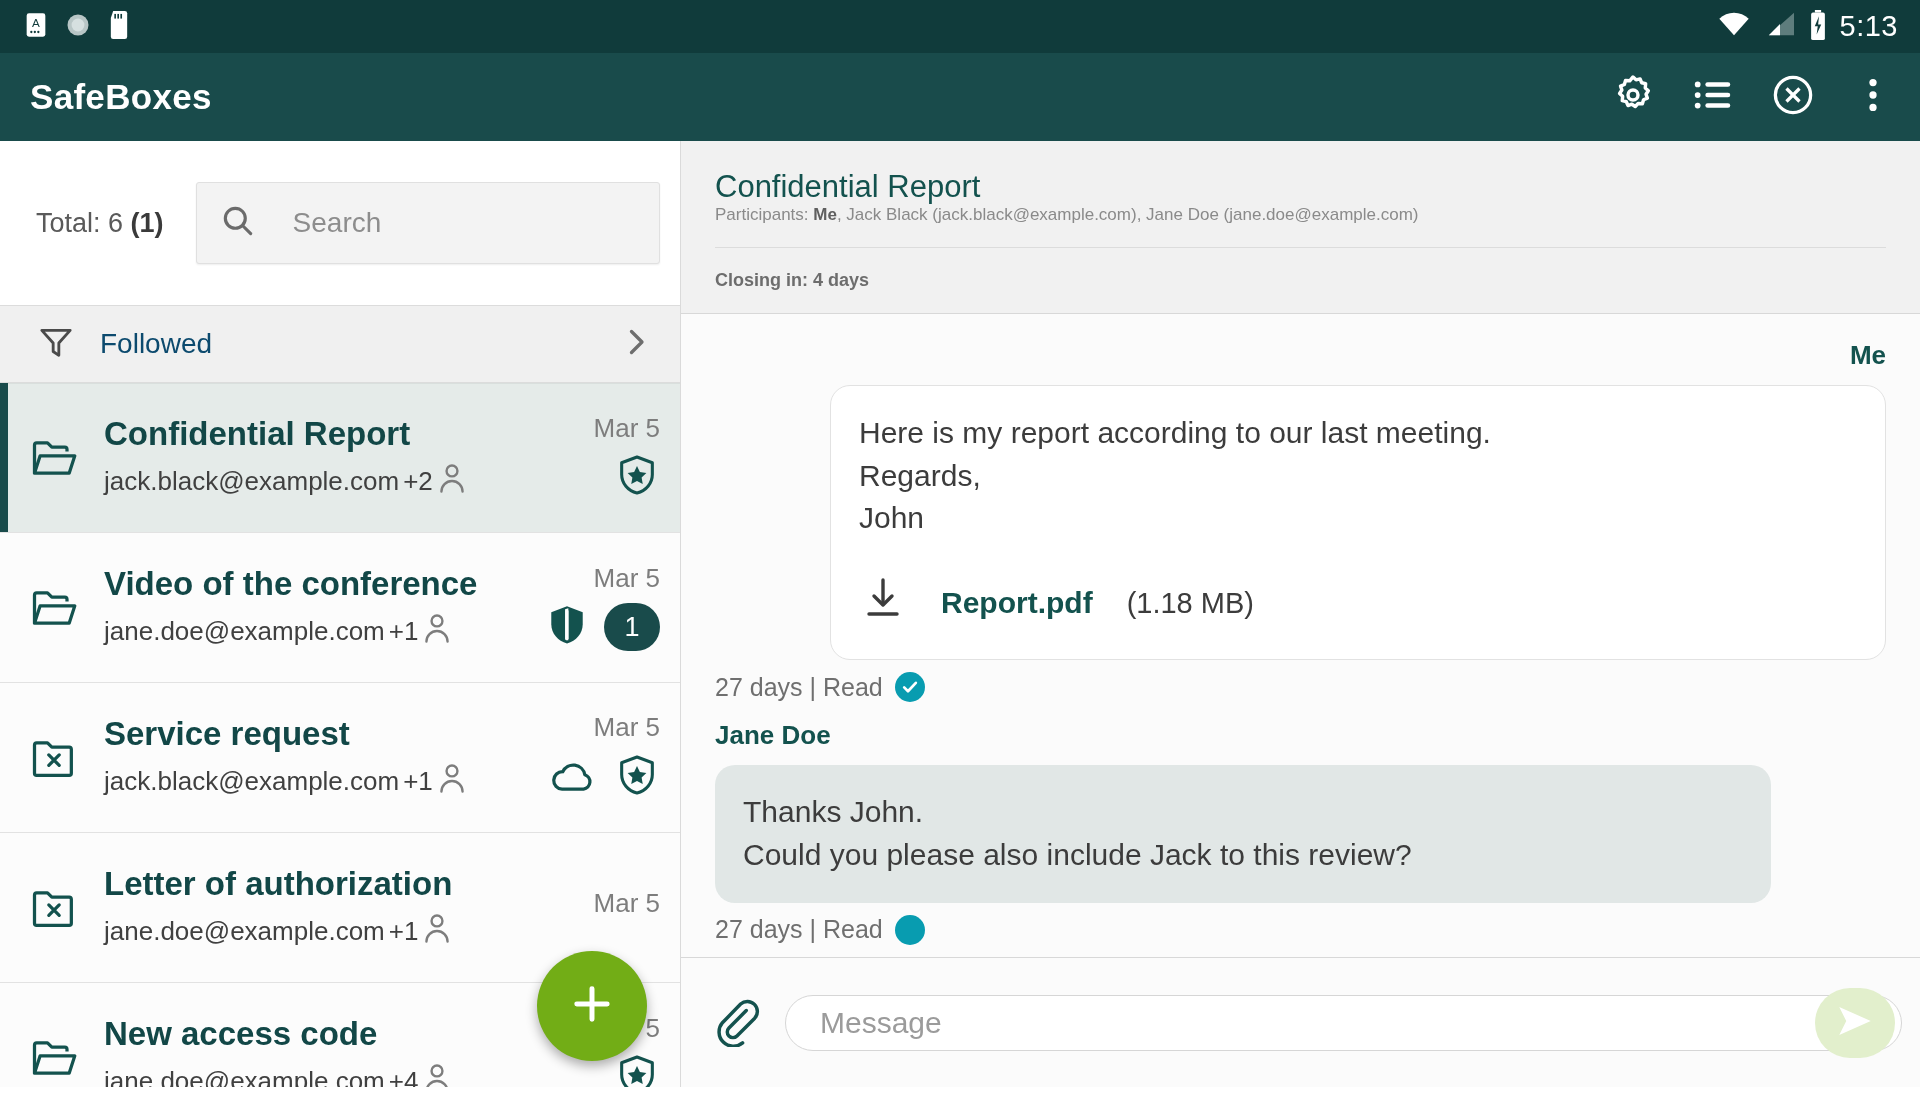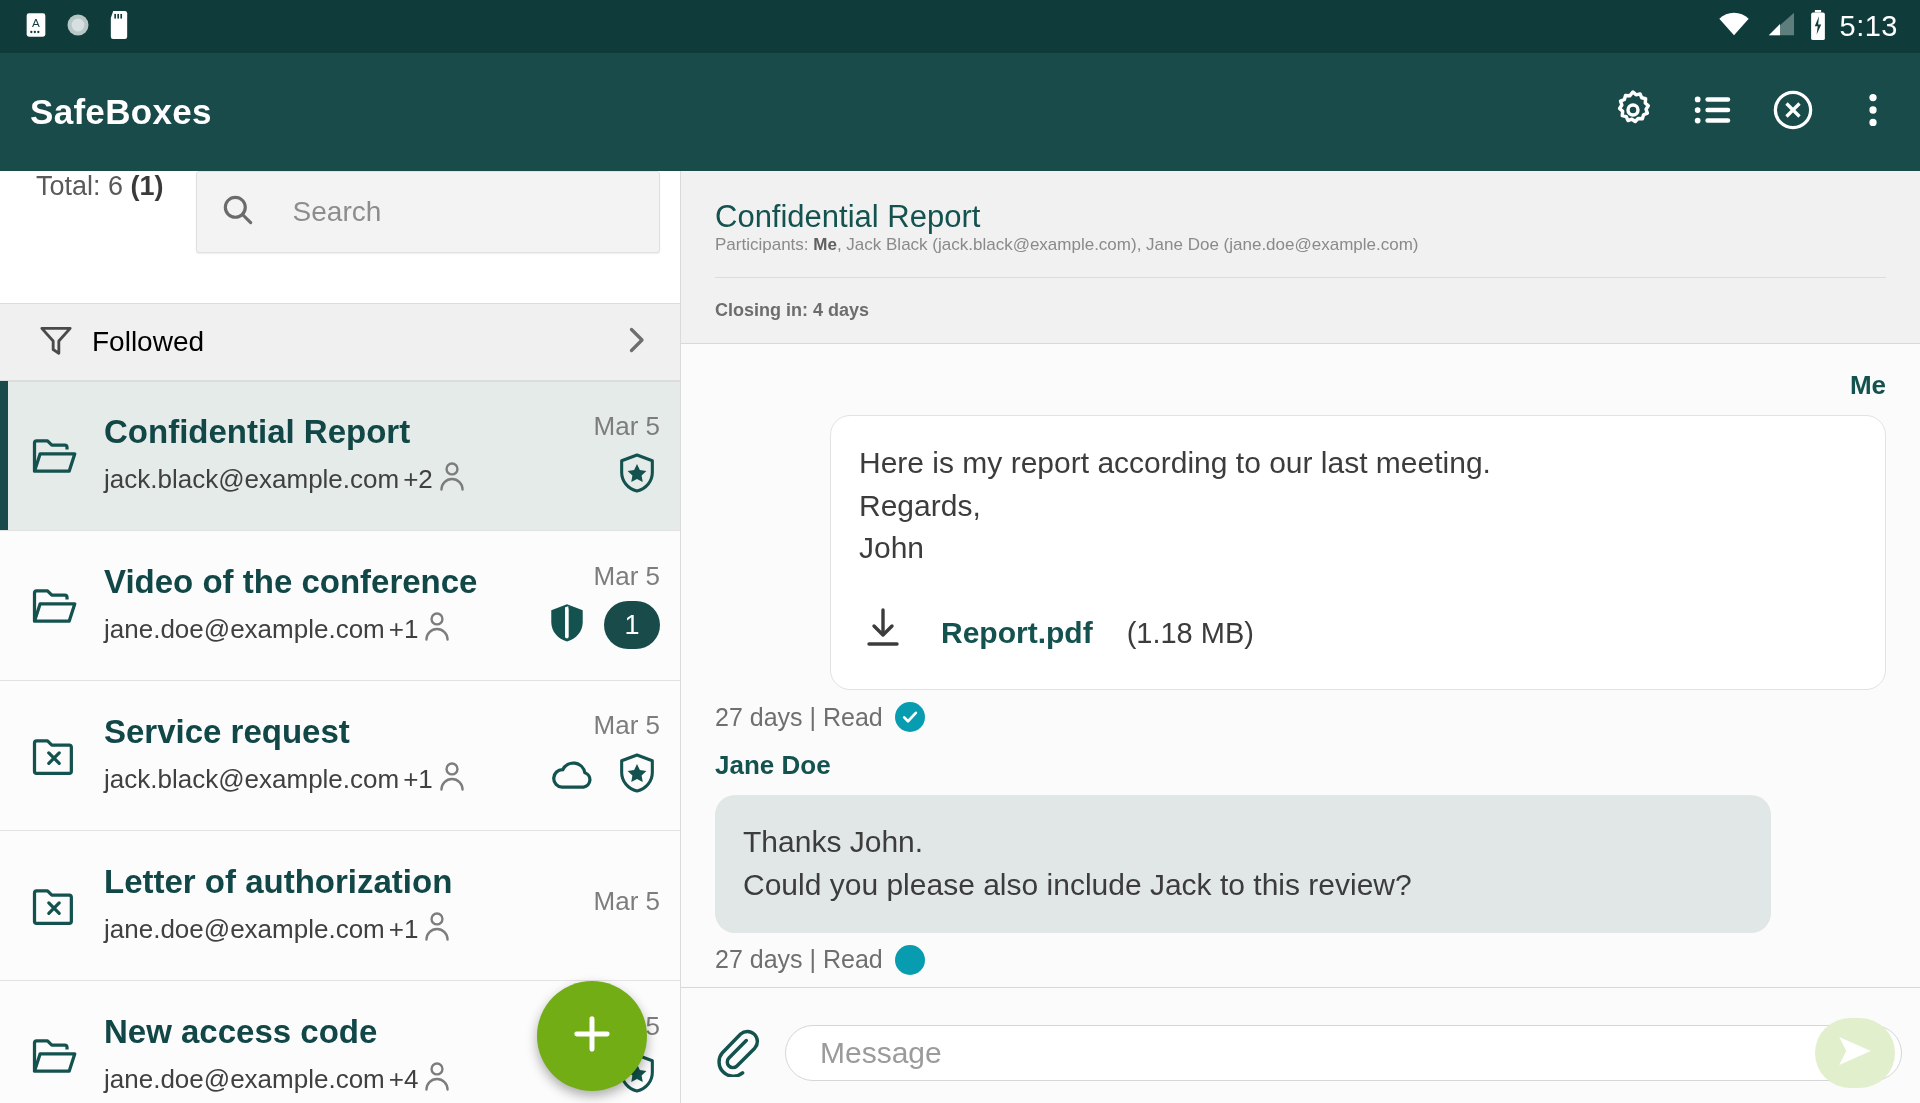--- a/index.html
+++ b/index.html
@@ -18,21 +18,21 @@
     align-items: center;
     padding: 0 22px;
     color: #ffffff;
   }
   .status-left { display: flex; align-items: center; gap: 14px; }
   .status-right { margin-left: auto; display: flex; align-items: flex-start; gap: 12px; }
   .status-clock { font-size: 29px; font-weight: 400; letter-spacing: .5px; }
 
   
   .app-bar {
-    height: 118px;
+    height: 88px;
     background: #194b4b;
     display: flex;
     align-items: center;
     padding: 0 24px 0 30px;
     color: #ffffff;
     position: relative;
     z-index: 6;
   }
   .app-title { font-size: 35px; font-weight: 700; letter-spacing: .3px; }
   .app-actions { margin-left: auto; display: flex; align-items: center; gap: 34px; }
@@ -47,22 +47,23 @@
   
   .left-pane {
     width: 681px;
     background: #ffffff;
     position: relative;
     display: flex;
     flex-direction: column;
     border-right: 1px solid #dadada;
   }
   .search-row {
-    height: 132px;
-    display: flex;
+    height: 164px;
+    display: flex;
+    align-items: center;
     padding: 0 20px 0 36px;
     background: #ffffff;
     flex: 0 0 auto;
   }
   .total-label { font-size: 27px; color: #5a5a5a; white-space: nowrap; }
   .total-label b { color: #3a3a3a; font-weight: 700; }
   .search-box {
     margin-left: 32px;
     flex: 1;
     height: 82px;
@@ -80,21 +81,21 @@
   .filter-row {
     height: 78px;
     background: #f0f0f0;
     border-top: 1px solid #dcdcdc;
     border-bottom: 1px solid #dcdcdc;
     display: flex;
     align-items: center;
     padding: 0 26px 0 36px;
     flex: 0 0 auto;
   }
-  .filter-label { font-size: 28px; color: #000000; margin-left: 16px; }
+  .filter-label { font-size: 28px; color: #0c4a6e; margin-left: 24px; }
   .filter-chevron { margin-left: auto; }
 
   .box-list { flex: 1; overflow: hidden; background: #fbfbfb; }
   .box-item {
     position: relative;
     height: 150px;
     display: flex;
     align-items: center;
     padding: 0 20px 0 26px;
     border-bottom: 1px solid #e2e2e2;

